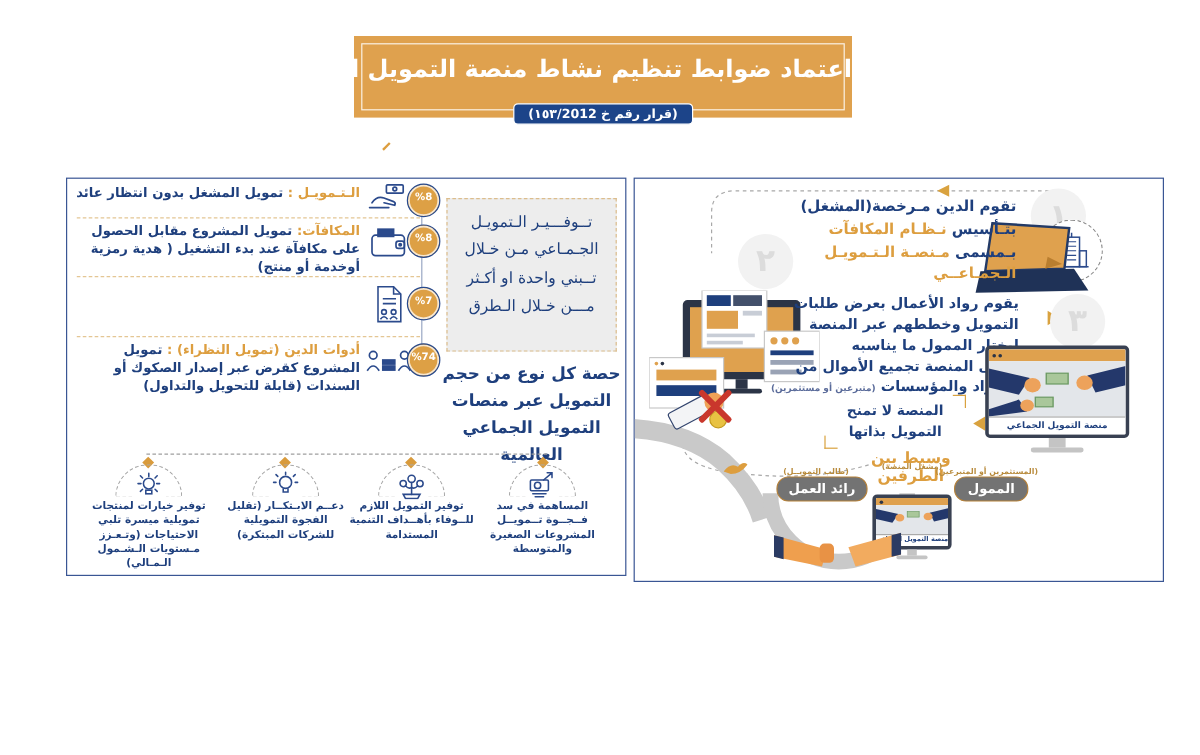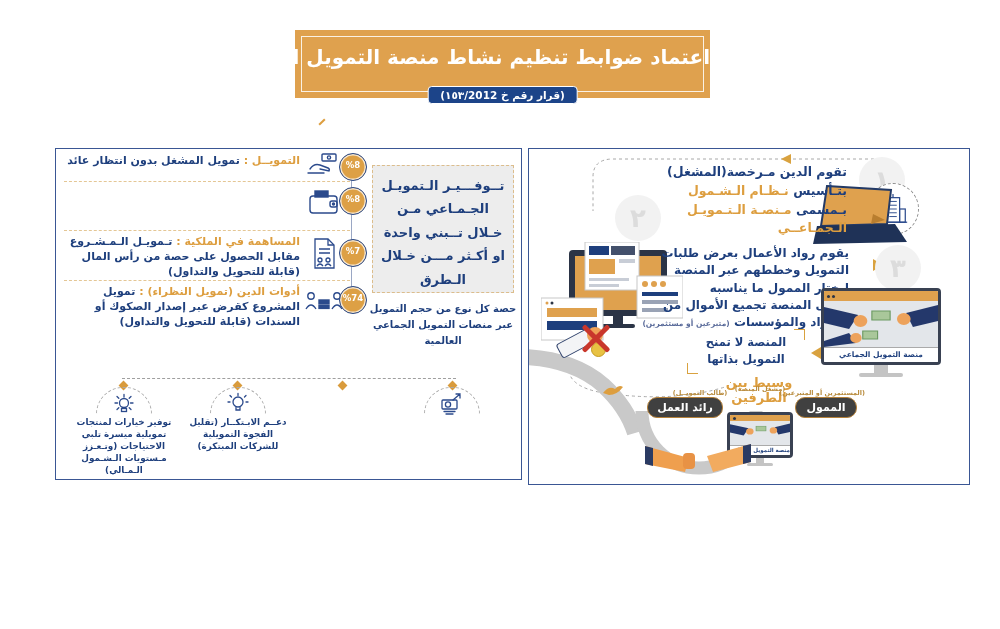--- a/index.html
+++ b/index.html
@@ -25,23 +25,23 @@
   .t-or{color:#dd9e3f;}
   .t-nv{color:#1e3f7d;}
   .sep{position:absolute;left:8px;width:286px;border-top:1px dashed #e4c694;height:0;}
   .ficon{position:absolute;left:248px;width:40px;text-align:center;}
   .vline{position:absolute;left:295px;top:14px;height:150px;width:0;border-left:1.5px solid #9aa7c4;}
   .pct{position:absolute;left:283px;width:26px;height:26px;border-radius:50%;background:#dda045;
        border:1.5px solid #274a8f;box-shadow:inset 0 0 0 1.5px rgba(255,255,255,.75);
        color:#fff;font-size:8.5px;font-weight:bold;text-align:center;line-height:23px;direction:ltr;z-index:2;}
   .mbox{position:absolute;left:316px;top:16px;width:142px;height:128px;background:#ededed;
         border:1px dashed #dcbd8c;box-sizing:border-box;padding:8px 6px;direction:rtl;
-        text-align:center;color:#1e3f7d;font-size:13px;font-weight:bold;line-height:1.8;}
+        text-align:center;color:#1e3f7d;font-size:13px;font-weight:normal;line-height:1.8;}
   .mcap{position:absolute;left:312px;top:152px;width:150px;direction:rtl;text-align:center;
-        color:#1e3f7d;font-size:10px;font-weight:bold;line-height:1.6;}
+        color:#1e3f7d;font-size:14px;font-weight:bold;line-height:1.6;}
   .dome{position:absolute;left:196px;top:184px;width:92px;height:46px;background:#ececec;
         border:1px dashed #b9b9b9;border-bottom:none;border-radius:50px 50px 0 0;
         box-sizing:border-box;text-align:center;padding-top:8px;direction:rtl;z-index:2;}
   .dome-l1{font-size:13px;font-weight:bold;color:#dd9e3f;line-height:1.2;}
   .dome-l2{font-size:12px;font-weight:bold;color:#1e3f7d;line-height:1.2;}
   .treeline{position:absolute;left:66px;top:229px;width:334px;border-top:1px dashed #9f9f9f;height:0;}
   .diamond{position:absolute;top:233px;width:7px;height:7px;background:#d99b3c;transform:rotate(45deg);}
   .imp-item{position:absolute;top:238px;width:104px;text-align:center;}
   .arc{width:56px;height:27px;margin:0 auto;border:1px dashed #a9a9a9;border-bottom:none;
        border-radius:28px 28px 0 0;box-sizing:border-box;padding-top:4px;}
@@ -65,21 +65,21 @@
   .note{position:absolute;left:160px;top:182px;width:106px;text-align:center;direction:rtl;
         color:#1e3f7d;font-size:11.5px;font-weight:bold;line-height:1.5;z-index:2;padding:3px 4px;}
   .note::before{content:"";position:absolute;right:-2px;top:-2px;width:10px;height:10px;
         border-top:1.5px solid #d9a23f;border-right:1.5px solid #d9a23f;}
   .note::after{content:"";position:absolute;left:-2px;bottom:-2px;width:10px;height:10px;
         border-bottom:1.5px solid #d9a23f;border-left:1.5px solid #d9a23f;}
   .mediator{position:absolute;left:174px;top:226px;width:112px;text-align:center;direction:rtl;
             color:#dd9e3f;font-size:13px;font-weight:bold;z-index:3;}
   .sublabel{position:absolute;direction:rtl;text-align:center;color:#b98c3e;font-size:6.5px;
             font-weight:bold;z-index:3;white-space:nowrap;}
-  .pill{position:absolute;height:19px;border-radius:10px;background:#404040;border:1px solid #b5813a;
+  .pill{position:absolute;height:19px;border-radius:10px;background:#737373;border:1px solid #b5813a;
         color:#fff;font-size:11px;font-weight:bold;text-align:center;line-height:19px;direction:rtl;z-index:3;}
   .sleeve{position:absolute;left:28px;top:186px;width:36px;height:14px;background:#f3f4f6;
           border:1.5px solid #34466f;border-radius:3px;transform:rotate(-28deg);z-index:2;}
   .hand{position:absolute;left:58px;top:178px;width:16px;height:16px;border-radius:50%;background:#efa257;z-index:2;}
   .coin{position:absolute;left:62px;top:193px;width:13px;height:13px;border-radius:50%;background:#e8c243;
         border:1px solid #c49b1f;z-index:2;}
   .xmark{position:absolute;left:48px;top:170px;width:38px;height:38px;z-index:3;}
   .xmark i{position:absolute;left:1px;top:17px;width:36px;height:5px;background:#c9372c;border-radius:2px;display:block;}
   .xmark i:first-child{transform:rotate(45deg);}
   .xmark i:last-child{transform:rotate(-45deg);}
@@ -94,29 +94,29 @@
   <div class="banner">
     <div class="banner-frame"></div>
     <div class="banner-title">اعتماد ضوابط تنظيم نشاط منصة التمويل الجماعي</div>
     <div class="decision-badge">(قرار رقم خ ١٥٣/2012)</div>
   </div>
   <div class="tick"></div>
 
   <div class="panel left-panel">
 
     <p class="frow" style="top:4px;">
-      <span class="t-or">التمويــل :</span>
+      <span class="t-or">الـتـمويـل :</span>
       <span class="t-nv">تمويل المشغل بدون انتظار عائد</span>
     </p>
     <div class="sep" style="top:32px"></div>
+    <p class="frow" style="top:36px;">
+      <span class="t-or">المكافآت:</span>
+      <span class="t-nv">تمويل المشروع مقابل الحصول على مكافآة عند بدء التشغيل ( هدية رمزية أوخدمة أو منتج)</span>
+    </p>
     <div class="sep" style="top:81px"></div>
-    <p class="frow" style="top:85px;">
-      <span class="t-or">المساهمة في الملكية :</span>
-      <span class="t-nv">تـمويـل الـمـشـروع مقابل الحصول على حصة من رأس المال (قابلة للتحويل والتداول)</span>
-    </p>
     <div class="sep" style="top:131px"></div>
     <p class="frow" style="top:135px;">
       <span class="t-or">أدوات الدين (تمويل النظراء) :</span>
       <span class="t-nv">تمويل المشروع كقرض عبر إصدار الصكوك أو السندات (قابلة للتحويل والتداول)</span>
     </p>
 
     <div class="ficon" style="top:2px">
       <svg width="36" height="26" viewBox="0 0 36 26" fill="none" stroke="#2b4a8c" stroke-width="1.4" stroke-linecap="round">
         <rect x="16" y="3" width="14" height="7" rx="1"></rect>
           <circle cx="23" cy="6.5" r="1.6"></circle>
@@ -171,20 +171,35 @@
 
     <div class="imp-item" style="left:344px">
       <div class="arc">
         <svg width="24" height="24" viewBox="0 0 24 24" fill="none" stroke="#2b4a8c" stroke-width="1.3" stroke-linecap="round">
           <rect x="2" y="8" width="15" height="9" rx="1"></rect>
             <circle cx="8" cy="12.5" r="2.6"></circle>
           <path d="M13,8 l7,-6 M20,6 V2 h-4"></path>
             <path d="M4,19.5 h11 M6,22 h7"></path>
         </svg>
       </div>
+      <div class="imp-text">المساهمة في سد فــجــوة تــمويــل المشروعات الصغيرة والمتوسطة</div>
+    </div>
+    <div class="imp-item" style="left:235px">
+      <div class="arc">
+        <svg width="24" height="24" viewBox="0 0 24 24" fill="none" stroke="#2b4a8c" stroke-width="1.3" stroke-linecap="round">
+          <path d="M12,20 v-9"></path>
+            <circle cx="12" cy="7" r="3"></circle>
+          <circle cx="5" cy="11" r="2.6"></circle>
+            <path d="M7,13 q3,3 5,1"></path>
+          <circle cx="19" cy="11" r="2.6"></circle>
+            <path d="M17,13 q-3,3 -5,1"></path>
+          <path d="M5,20 h14 l-2,3.5 h-10 z"></path>
+        </svg>
+      </div>
+      <div class="imp-text">توفير التمويل اللازم للــوفاء بأهــداف التنمية المستدامة</div>
     </div>
     <div class="imp-item" style="left:130px">
       <div class="arc">
         <svg width="24" height="24" viewBox="0 0 24 24" fill="none" stroke="#2b4a8c" stroke-width="1.3" stroke-linecap="round">
           <circle cx="12" cy="10" r="5"></circle>
             <path d="M10,15.5 v2.5 h4 v-2.5"></path>
           <path d="M12,1.5 v2 M4,3.5 l1.5,1.5 M20,3.5 l-1.5,1.5 M2,10 h2 M20,10 h2"></path>
         </svg>
       </div>
       <div class="imp-text">دعــم الابـتكــار (تقليل الفجوة التمويلية للشركات المبتكرة)</div>
@@ -234,21 +249,21 @@
 
     <div class="abs" style="left:282px;top:16px;z-index:1">
       <svg width="100" height="64" viewBox="0 0 100 64">
         <polygon points="16,2 80,6 76,40 10,42" fill="#dfa14e" stroke="#233a66" stroke-width="2"></polygon>
         <polygon points="6,42 84,40 96,58 2,60" fill="#1f3257"></polygon>
         <polygon points="62,30 74,36 60,40" fill="#b97e2f"></polygon>
       </svg>
     </div>
 
     <p class="step" style="left:120px;top:14px;width:198px;font-size:12.5px;line-height:1.5;">
-      <span class="t-nv">تقوم الدين مـرخصة(المشغل) بتـأسيس </span><span class="t-or">نـظـام الـشـمول</span><span class="t-nv"> بـمسمى </span><span class="t-or">مـنصـة الـتـمويـل الـجمـاعــي</span>
+      <span class="t-nv">تقوم الدين مـرخصة(المشغل) بتـأسيس </span><span class="t-or">نـظـام المكافآت</span><span class="t-nv"> بـمسمى </span><span class="t-or">مـنصـة الـتـمويـل الـجمـاعــي</span>
     </p>
 
     <div class="abs" style="left:12px;top:74px;z-index:1">
       <svg width="142" height="104" viewBox="0 0 142 104">
         <rect x="28" y="8" width="98" height="66" rx="4" fill="#2b3446"></rect>
         <rect x="34" y="14" width="86" height="54" fill="#dfa14e"></rect>
         <rect x="72" y="74" width="10" height="8" fill="#2b3446"></rect>
         <rect x="60" y="82" width="34" height="4" rx="2" fill="#2b3446"></rect>
         <g>
           <rect x="44" y="0" width="54" height="48" fill="#fff" stroke="#c8c8c8"></rect>
@@ -320,21 +335,21 @@
 
     <div class="abs" style="left:74px;top:214px;z-index:3">
       <svg width="20" height="14" viewBox="0 0 20 14">
           <path d="M0,10 Q6,2 12,6 Q16,1 20,4 Q14,12 6,12 Z" fill="#dd9e3f"></path>
         </svg>
     </div>
     <div class="mediator">وسيط بين الطرفين</div>
 
     <div class="sublabel" style="left:260px;top:240px;width:76px">(المستثمرين أو المتبرعين)</div>
     <div class="sublabel" style="left:198px;top:236px;width:66px">(مشغل المنصة)</div>
-    <div class="sublabel" style="left:136px;top:240px;width:70px">(طالب التمويــل)</div>
+    <div class="sublabel" style="left:116px;top:240px;width:70px">(طالب التمويــل)</div>
 
     <div class="pill" style="left:266px;top:248px;width:60px">الممول</div>
     <div class="pill" style="left:118px;top:248px;width:74px">رائد العمل</div>
 
     <div class="monitor abs" style="left:198px;top:244px;width:66px;z-index:3">
       <div class="m-frame">
         <div class="m-header" style="height:6px">
             <span class="dot"></span>
           </div>
         <div class="m-screen" style="height:24px">

